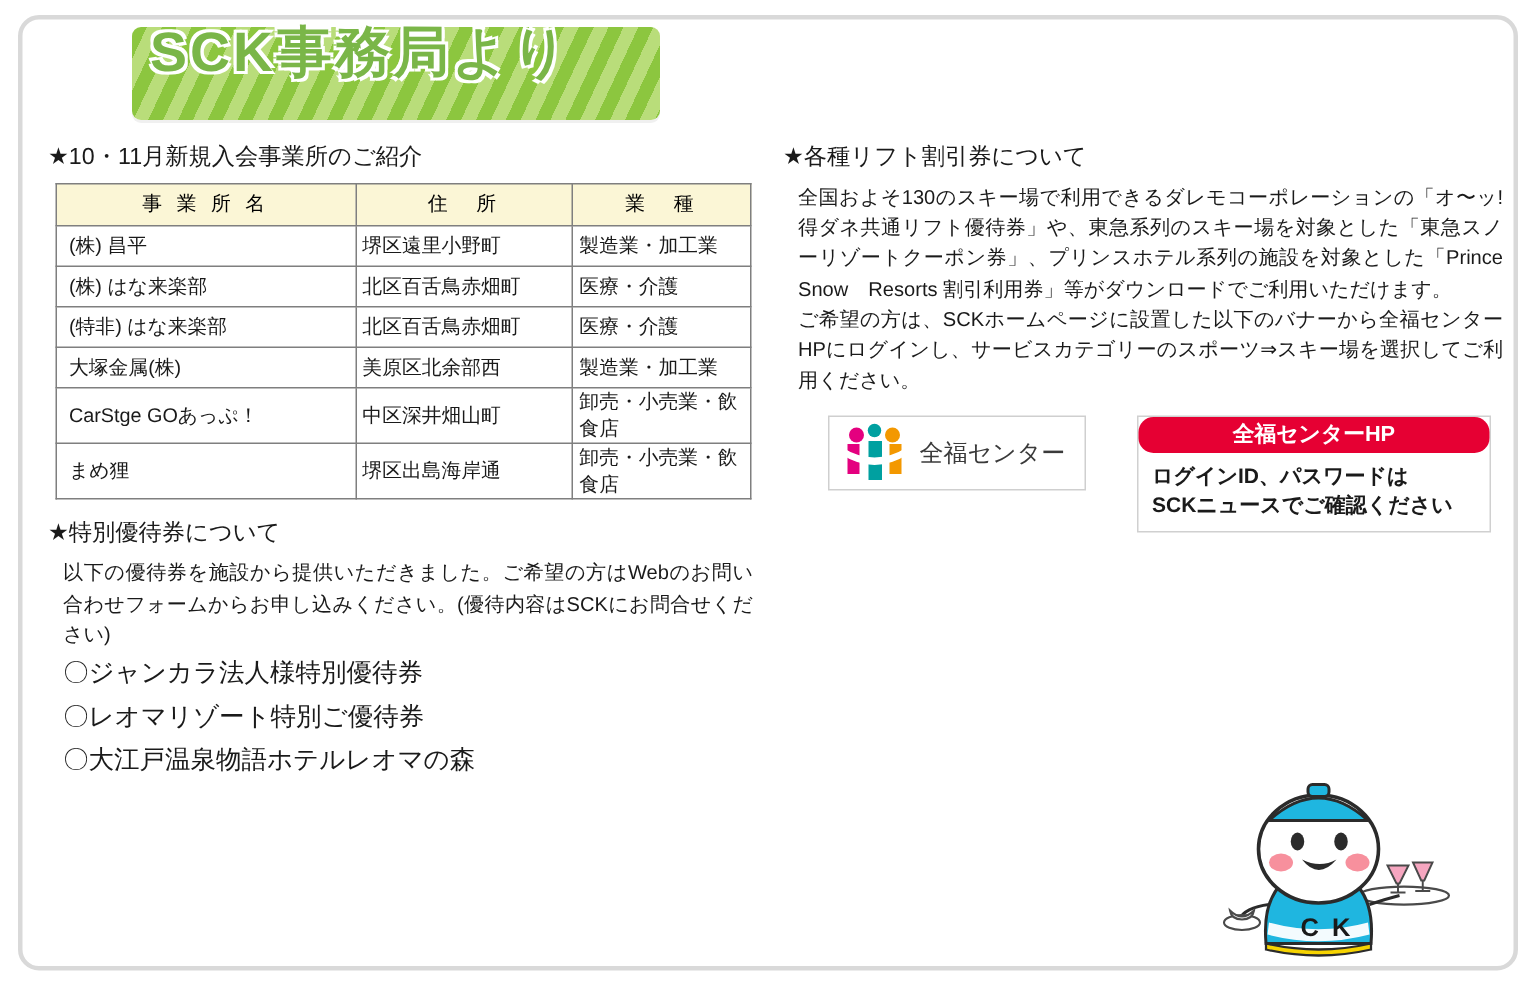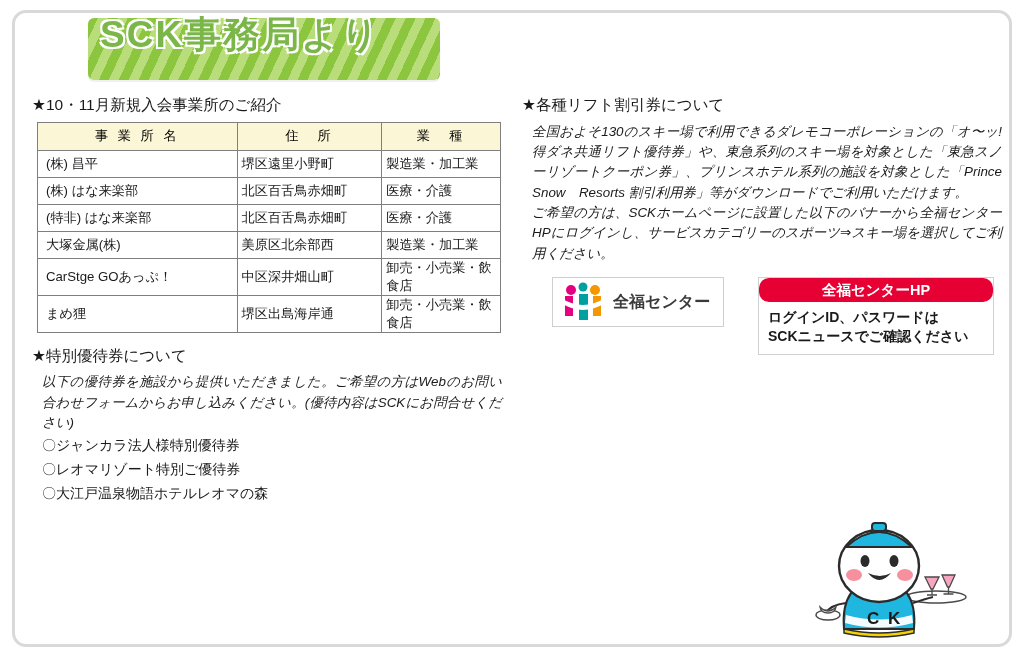--- a/index.html
+++ b/index.html
@@ -76,21 +76,20 @@
     font-weight:normal;
     color:#1a1a1a;
     line-height:1.2;
   }
   .sec-body{
     font-size:13.4px;
     line-height:1.52;
     color:#1a1a1a;
     margin:0 0 12px 10px;
     text-align:justify;
-    font-style:italic;
   }
   .block{margin-bottom:13px;}
 
   
   table.biz{
     border-collapse:collapse;
     width:464px;
     margin:0 0 14px 5px;
     font-size:13.2px;
   }
@@ -109,24 +108,23 @@
     color:#1a1a1a;
   }
   table.biz td.c{text-align:left;padding:0 4px;}
   table.biz col.c1{width:200px;}
   table.biz col.c2{width:145px;}
   table.biz col.c3{width:119px;}
 
   
   .circ-list{margin:2px 0 0 10px;}
   .circ-list div{
-    font-size:14px;
+    font-size:17px;
     line-height:1.7;
     color:#1a1a1a;
-    font-family:Liberation Mono, monospace;
   }
 
   
   .banners{
     position:relative;
     margin:12px 0 14px 30px;
     height:58px;
   }
   .zenpuku{
     position:absolute;left:0;top:0;
@@ -135,21 +133,21 @@
     background:#ffffff;
     display:flex;align-items:center;
     box-sizing:border-box;
   }
   .zenpuku .logo{
     width:48px;height:40px;margin-left:6px;
     position:relative;flex:0 0 auto;
   }
   .zenpuku .logo svg{display:block;}
   .zenpuku .zlabel{
-    font-size:16px;font-weight:bold;color:#3a3a3a;
+    font-size:16px;font-weight:normal;color:#3a3a3a;
     margin-left:6px;letter-spacing:0px;
   }
   .hp-banner{
     position:absolute;left:206px;top:0;
     width:236px;height:78px;
     border:1px solid #d0d0d0;
     background:#ffffff;
     box-sizing:border-box;
   }
   .hp-banner .hp-head{

